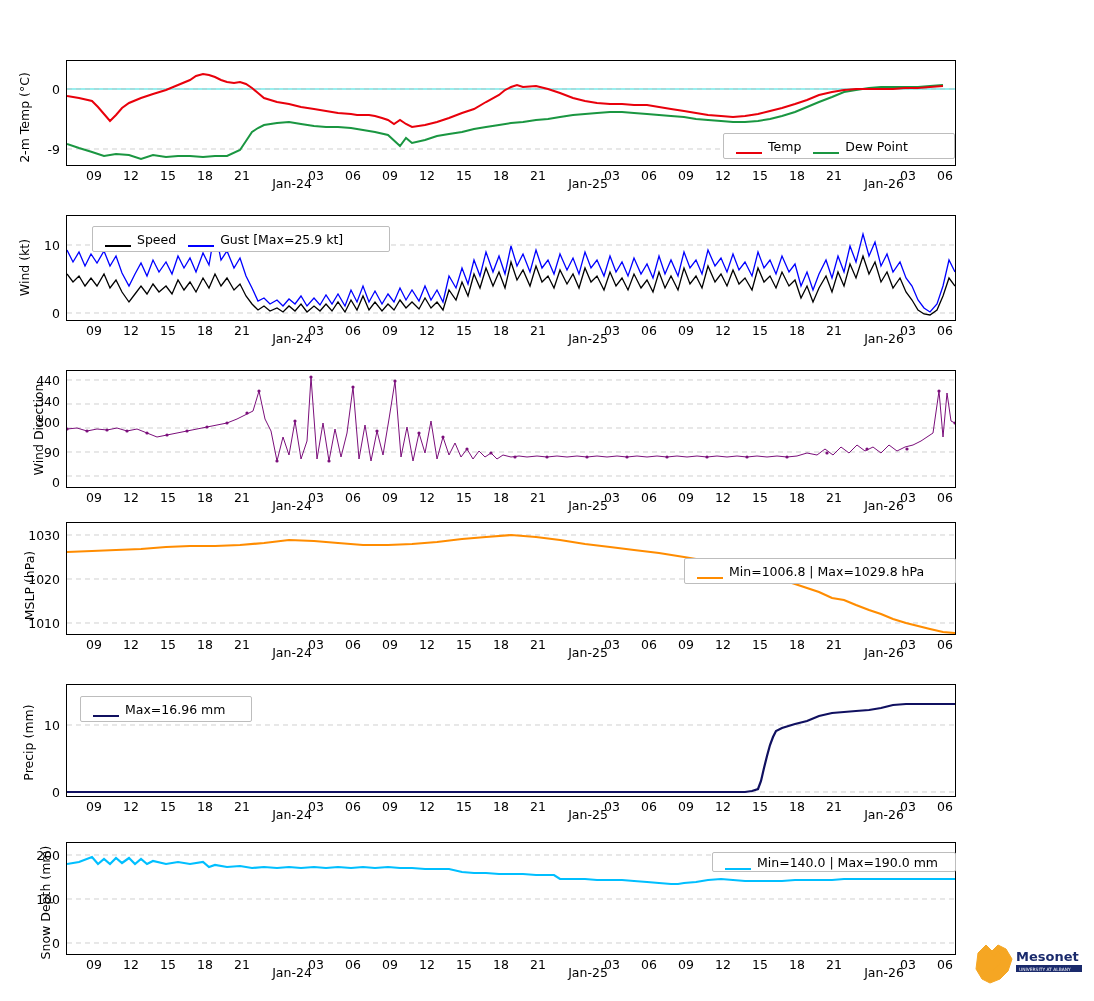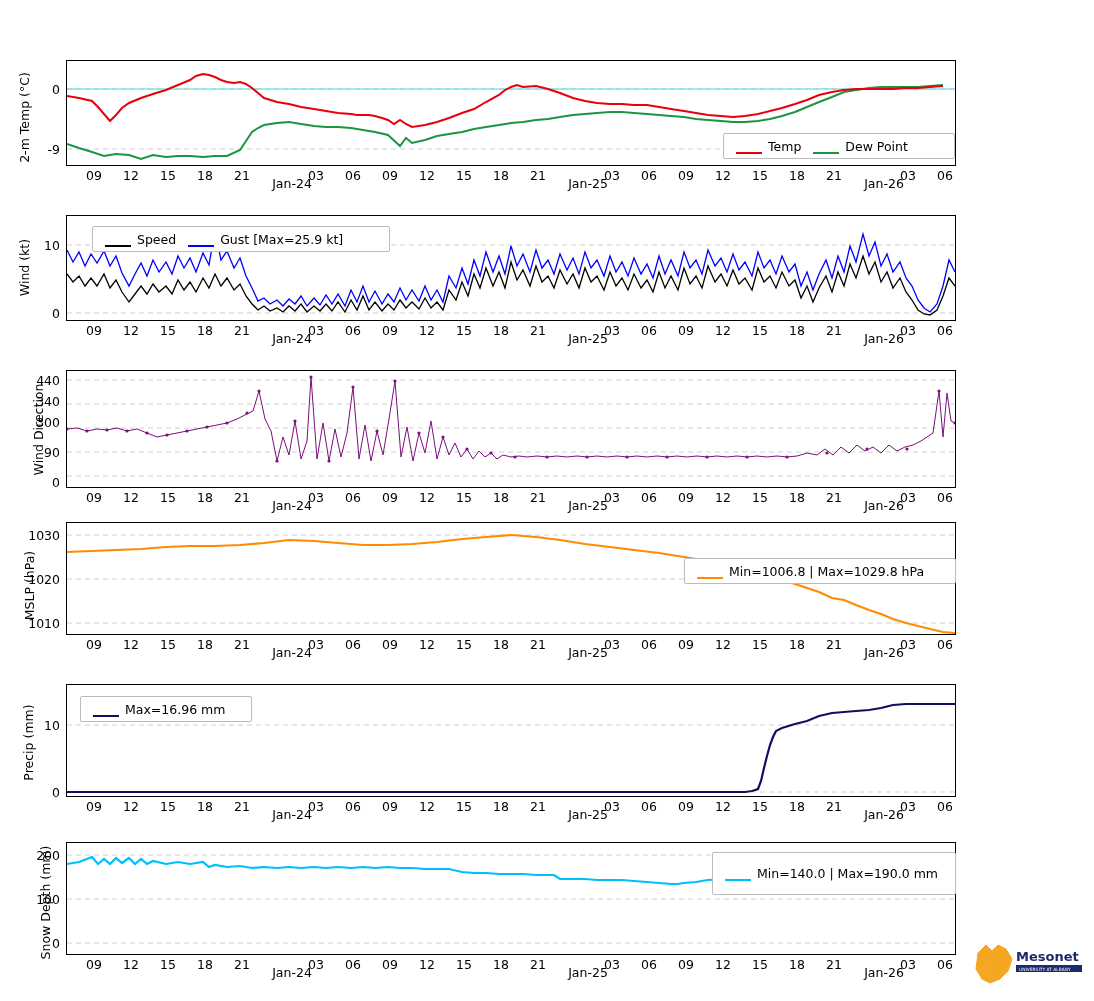--- a/index.html
+++ b/index.html
@@ -239,21 +239,21 @@
 
   <div class="plot" style="left:66px;top:842px;width:890px;height:113px;">
     <svg width="888" height="111" viewBox="0 0 888 111" preserveAspectRatio="none">
       <line x1="0" y1="12" x2="888" y2="12" stroke="#bbbbbb" stroke-width="0.7" stroke-dasharray="5,4"></line>
       <line x1="0" y1="56" x2="888" y2="56" stroke="#bbbbbb" stroke-width="0.7" stroke-dasharray="5,4"></line>
       <line x1="0" y1="100" x2="888" y2="100" stroke="#bbbbbb" stroke-width="0.7" stroke-dasharray="5,4"></line>
       <polyline fill="none" stroke="#00bfff" stroke-width="2.2" points="0,21 12,19 25,14 31,21 37,16 43,21 49,15 55,20 62,15 68,21 74,16 80,21 86,18 99,21 111,19 123,21 136,19 142,24 148,22 160,24 173,23 185,25 197,24 210,25 222,24 234,25 247,24 259,25 271,24 284,25 296,24 308,25 321,24 333,25 345,25 358,26 370,26 382,26 395,29 407,30 419,30 432,31 444,31 456,31 469,32 481,32 487,32 493,36 506,36 518,36 530,37 543,37 555,37 567,38 580,39 592,40 604,41 611,41 617,40 629,39 641,37 654,36 666,37 678,38 691,38 703,38 715,38 728,37 740,37 752,37 765,37 777,36 789,36 802,36 814,36 826,36 839,36 851,36 863,36 876,36 888,36"></polyline>
     </svg>
   </div>
 
-  <div class="legend" style="left:712px;top:852px;width:244px;height:43px;">
+  <div class="legend" style="left:712px;top:852px;width:244px;height:20px;">
     <div class="item">
       <span class="swatch" style="border-top-color:#00bfff;"></span>
       <span class="lbl">Min=140.0 | Max=190.0 mm</span>
     </div>
   </div>
 </div>
 
 <div>
   <div class="xtick" style="left:79px;top:168px;width:30px;">09</div>
   <div class="xtick" style="left:116px;top:168px;width:30px;">12</div>

